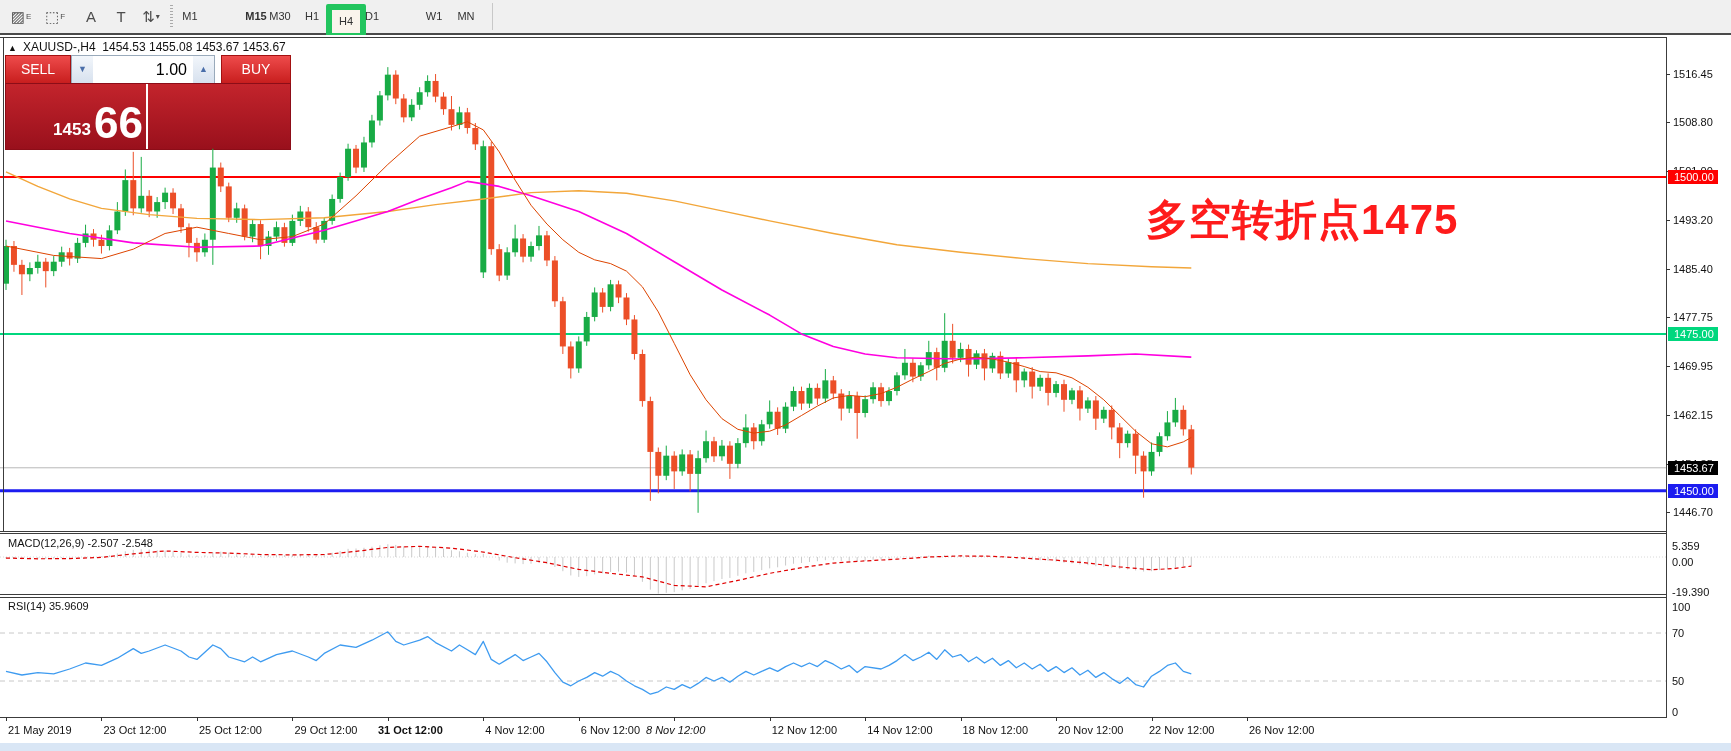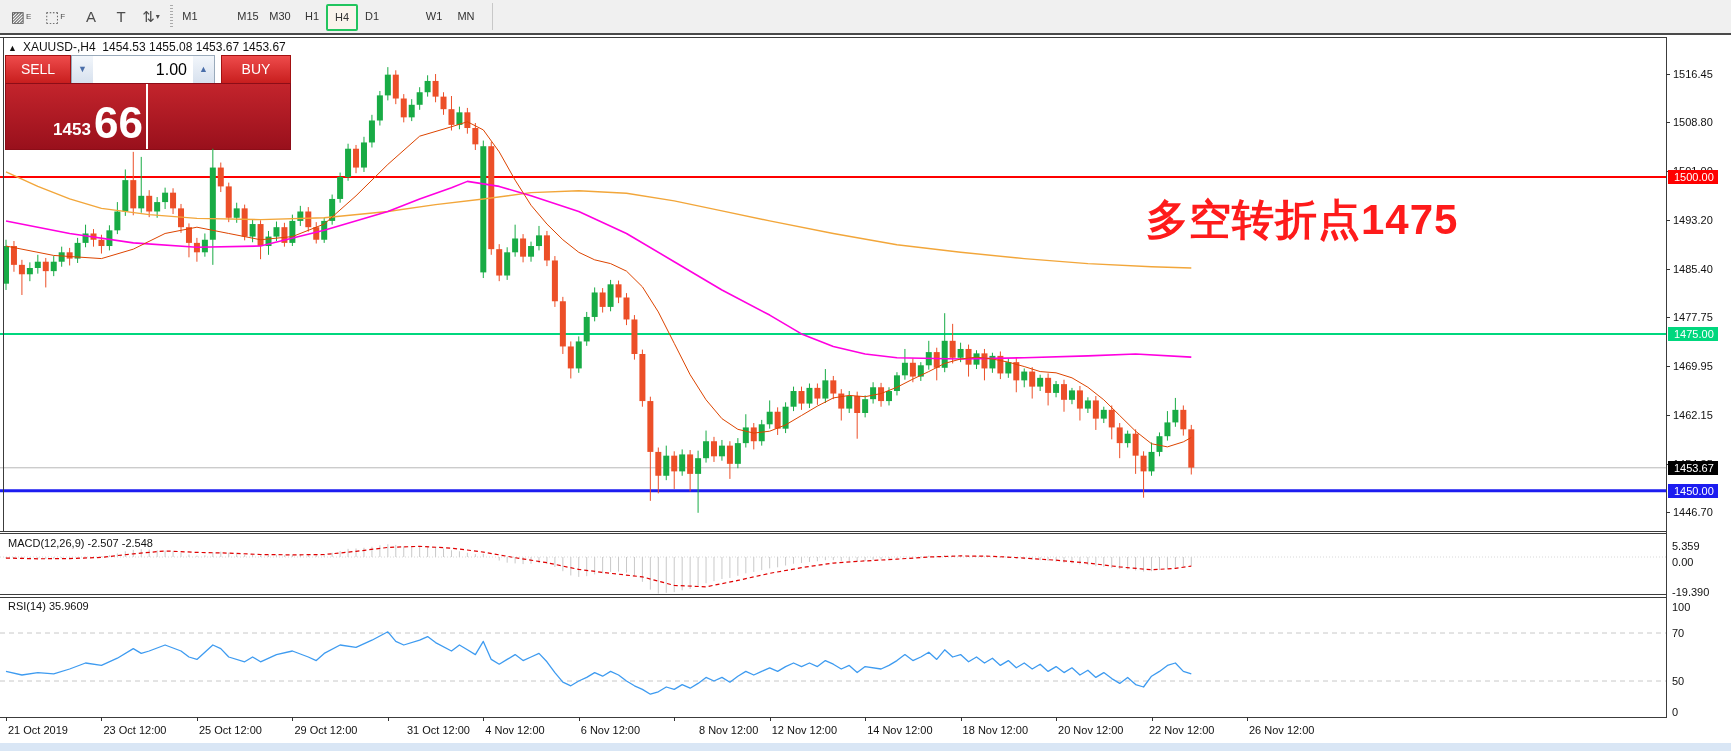--- a/index.html
+++ b/index.html
@@ -2,21 +2,21 @@
 <html><head>
 <meta charset="utf-8">
 <style>
   html,body{margin:0;padding:0;background:#fff;font-family:"Liberation Sans",sans-serif;}
   #app{position:relative;width:1731px;height:751px;background:#fff;overflow:hidden;}
   
   #toolbar{position:absolute;left:0;top:0;width:1731px;height:33px;background:#f0f0f0;border-bottom:2px solid #4a4a4a;}
   .tool{position:absolute;top:4px;height:25px;display:flex;align-items:center;justify-content:center;color:#4d4d4d;font-size:15px;cursor:default;}
   .tool sub{font-size:8px;margin-left:1px;}
   .tf{position:absolute;top:5px;height:22px;line-height:22px;text-align:center;font-size:11px;color:#333;width:28px;}
-  .tf.active{background:#faf4ec;border:2px solid #22c55e;border-radius:2px;top:4px;height:23px;line-height:23px;}
+  .tf.active{background:#faf4ec;border:6px solid #22c55e;border-radius:2px;top:4px;height:23px;line-height:23px;}
   .vsep{position:absolute;top:3px;width:1px;height:27px;background:#c8c8c8;}
   .dotsep{position:absolute;top:5px;width:3px;height:23px;background:repeating-linear-gradient(#aaa 0 1px,transparent 1px 3px);}
   
   #chartwin{position:absolute;left:0;top:35px;width:1731px;height:716px;background:#fff;}
   .panel-border{position:absolute;background:#3c3c3c;}
   #symhdr{position:absolute;left:8px;top:5px;font-size:12px;color:#111;}
   #symhdr .tri{font-size:9px;margin-right:6px;}
   
   #tradepanel{position:absolute;left:5px;top:20px;width:252px;height:93px;}
   .tp-btn{position:absolute;top:0;height:27px;background:linear-gradient(#ee4b4b,#c81e1e);color:#fff;font-size:14px;text-align:center;line-height:27px;border:1px solid #a31111;}
@@ -48,21 +48,21 @@
   <div id="toolbar">
       <div class="tool" style="left: 8px; width: 26px;">▨<sub>E</sub></div>
       <div class="tool" style="left: 42px; width: 26px;">⬚<sub>F</sub></div>
       <div class="tool" style="left: 78px; width: 26px;">A</div>
       <div class="tool" style="left: 108px; width: 26px;">T</div>
       <div class="tool" style="left: 138px; width: 26px;">⇅<sub>▾</sub></div>
       <div class="dotsep" style="left: 170px;"></div>
       <div class="vsep" style="left: 492px;"></div>
       <div class="tf" style="left: 176px;">M1</div>
       <div class="tf" style="left: 206px; margin-top: 32px;">M5</div>
-      <div class="tf" style="left: 234px;">M15</div>
+      <div class="tf" style="left: 242px; font-weight: bold;">M15</div>
       <div class="tf" style="left: 266px;">M30</div>
       <div class="tf" style="left: 298px;">H1</div>
       <div class="tf active" style="left: 326px;">H4</div>
       <div class="tf" style="left: 358px;">D1</div>
       <div class="tf" style="left: 420px;">W1</div>
       <div class="tf" style="left: 452px;">MN</div>
     </div>
   <div id="chartwin">
     <div id="symhdr">
       <span class="tri">▲</span><span>XAUUSD-,H4</span>&nbsp;&nbsp;<span>1454.53 1455.08 1453.67 1453.67</span>
@@ -591,35 +591,35 @@
     <div class="ytag" style="top: 460.791px; background: rgb(0, 0, 0);">1453.67</div>
     <div class="ytag" style="top: 483.827px; background: rgb(28, 28, 240);">1450.00</div>
     <div class="sclab" style="top: 540px;">5.359</div>
     <div class="sclab" style="top: 556px;">0.00</div>
     <div class="sclab" style="top: 586px;">-19.390</div>
     <div class="sclab" style="top: 601px;">100</div>
     <div class="sclab" style="top: 627px;">70</div>
     <div class="sclab" style="top: 675px;">50</div>
     <div class="sclab" style="top: 706px;">0</div>
     <div class="xtick" style="left: 6px;"></div>
-    <div class="xlab" style="left: 8px;">21 Oct 2019</div>
+    <div class="xlab" style="left: 8px;">21 May 2019</div>
     <div class="xtick" style="left: 101.46px;"></div>
     <div class="xlab" style="left: 103.46px;">23 Oct 12:00</div>
     <div class="xtick" style="left: 196.92px;"></div>
     <div class="xlab" style="left: 198.92px;">25 Oct 12:00</div>
     <div class="xtick" style="left: 292.38px;"></div>
     <div class="xlab" style="left: 294.38px;">29 Oct 12:00</div>
     <div class="xtick" style="left: 387.84px;"></div>
-    <div class="xlab" style="left: 407px;">31 Oct 12:00</div>
+    <div class="xlab" style="left: 378px; font-weight: bold;">31 Oct 12:00</div>
     <div class="xtick" style="left: 483.3px;"></div>
     <div class="xlab" style="left: 485.3px;">4 Nov 12:00</div>
     <div class="xtick" style="left: 578.76px;"></div>
     <div class="xlab" style="left: 580.76px;">6 Nov 12:00</div>
     <div class="xtick" style="left: 674.22px;"></div>
-    <div class="xlab" style="left: 699px;">8 Nov 12:00</div>
+    <div class="xlab" style="left: 646px; font-style: italic;">8 Nov 12:00</div>
     <div class="xtick" style="left: 769.68px;"></div>
     <div class="xlab" style="left: 771.68px;">12 Nov 12:00</div>
     <div class="xtick" style="left: 865.14px;"></div>
     <div class="xlab" style="left: 867.14px;">14 Nov 12:00</div>
     <div class="xtick" style="left: 960.6px;"></div>
     <div class="xlab" style="left: 962.6px;">18 Nov 12:00</div>
     <div class="xtick" style="left: 1056.06px;"></div>
     <div class="xlab" style="left: 1058.06px;">20 Nov 12:00</div>
     <div class="xtick" style="left: 1151.52px;"></div>
     <div class="xlab" style="left: 1149px;">22 Nov 12:00</div>

